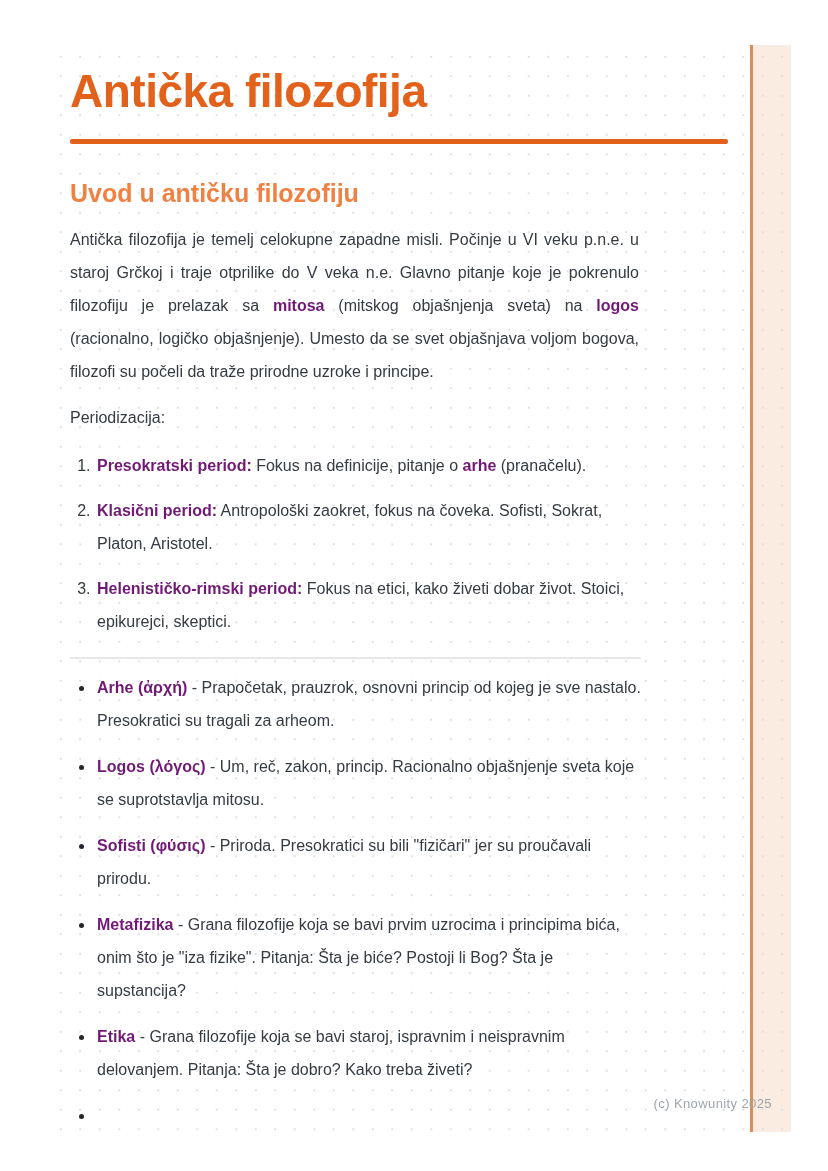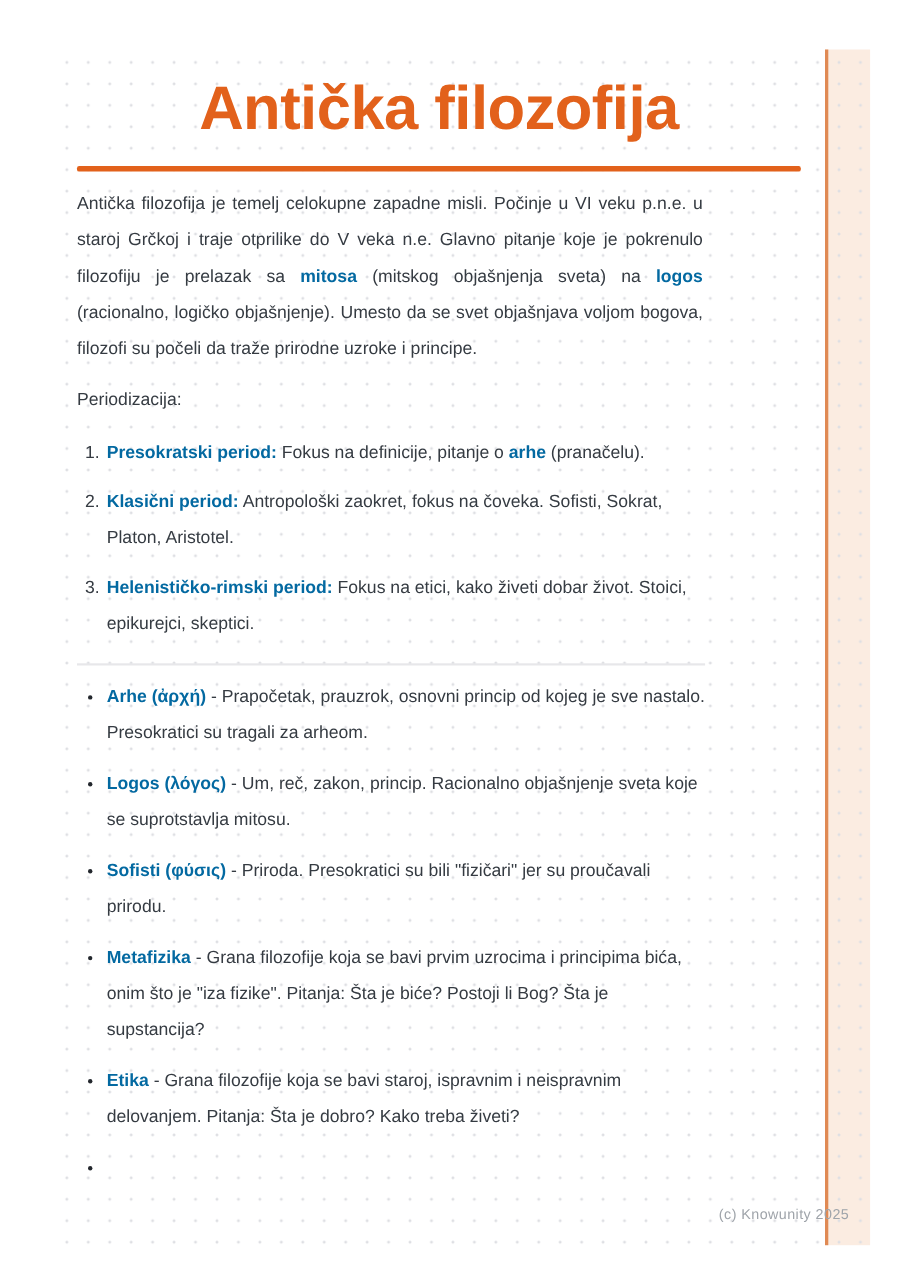--- a/index.html
+++ b/index.html
@@ -25,22 +25,22 @@
     background-image: radial-gradient(circle, #DEDFE3 1.2px, rgba(0,0,0,0) 1.5px);
     background-size: 19.5px 19.5px;
     background-position: 6px 2px;
     z-index: 2;
   }
 
   .content {
     position: absolute; left: 70px; top: 64px; width: 658px; z-index: 3;
   }
   h1.title {
-    font-size: 56px; font-weight: 700; letter-spacing: -0.5px;
-    color: #E2611B; line-height: 1.2; text-align: center;
+    font-size: 46px; font-weight: 700; letter-spacing: -0.5px;
+    color: #E2611B; line-height: 1.2;
   }
   .title-rule {
     width: 658px; height: 5px; background: #E2611B;
     border-radius: 2px; margin-top: 20px;
   }
   h2.section-heading {
     font-size: 25px; font-weight: 700; color: #EF8143;
     line-height: 1.3; margin-top: 33px;
   }
   .body-text { color: #353B42; font-size: 16px; line-height: 33px; }
@@ -54,21 +54,21 @@
   ol.periods li { margin-bottom: 12px; padding-left: 2px; }
   ol.periods li::marker { color: #353B42; }
 
   ul.terms {
     width: 572px; margin-top: 12px; padding-left: 25px;
     list-style: disc outside;
   }
   ul.terms li { margin-bottom: 13px; padding-left: 2px; }
   ul.terms li::marker { color: #23272d; font-size: 15px; }
 
-  b { font-weight: 700; color: #0369a1; }
+  b { font-weight: 700; color: #701a75; }
 
   hr.divider {
     width: 571px; border: none; border-top: 2px solid #E7E7EA;
     margin-top: 19px;
   }
 
   .footer {
     position: absolute; top: 1096px; right: 56px;
     font-size: 13px; color: #9FA4AA; letter-spacing: 0.4px;
     z-index: 4;
@@ -80,20 +80,21 @@
 <div class="page">
 
   <div class="accent-strip"></div>
   <div class="dot-grid"></div>
 
   <div class="content">
 
     <h1 class="title">Antička filozofija</h1>
     <div class="title-rule"></div>
 
+    <h2 class="section-heading">Uvod u antičku filozofiju</h2>
 
     <p class="body-text intro"><span>Antička filozofija je temelj celokupne zapadne misli. Počinje u VI veku p.n.e. u staroj Grčkoj i traje otprilike do V veka n.e. Glavno pitanje koje je pokrenulo filozofiju je prelazak sa </span><b>mitosa</b><span> (mitskog objašnjenja sveta) na </span><b>logos</b><span> (racionalno, logičko objašnjenje). Umesto da se svet objašnjava voljom bogova, filozofi su počeli da traže prirodne uzroke i principe.</span></p>
 
     <p class="body-text label">Periodizacija:</p>
 
     <ol class="periods body-text">
       <li><b>Presokratski period:</b><span> Fokus na definicije, pitanje o </span><b>arhe</b><span> (pranačelu).</span></li>
       <li><b>Klasični period:</b><span> Antropološki zaokret, fokus na čoveka. Sofisti, Sokrat, Platon, Aristotel.</span></li>
       <li><b>Helenističko-rimski period:</b><span> Fokus na etici, kako živeti dobar život. Stoici, epikurejci, skeptici.</span></li>
     </ol>

